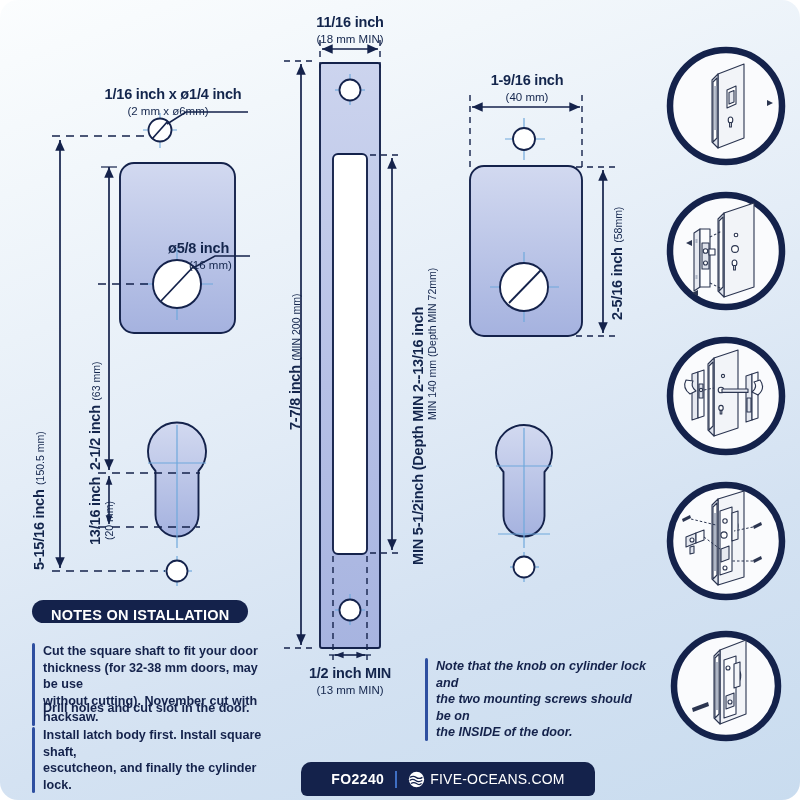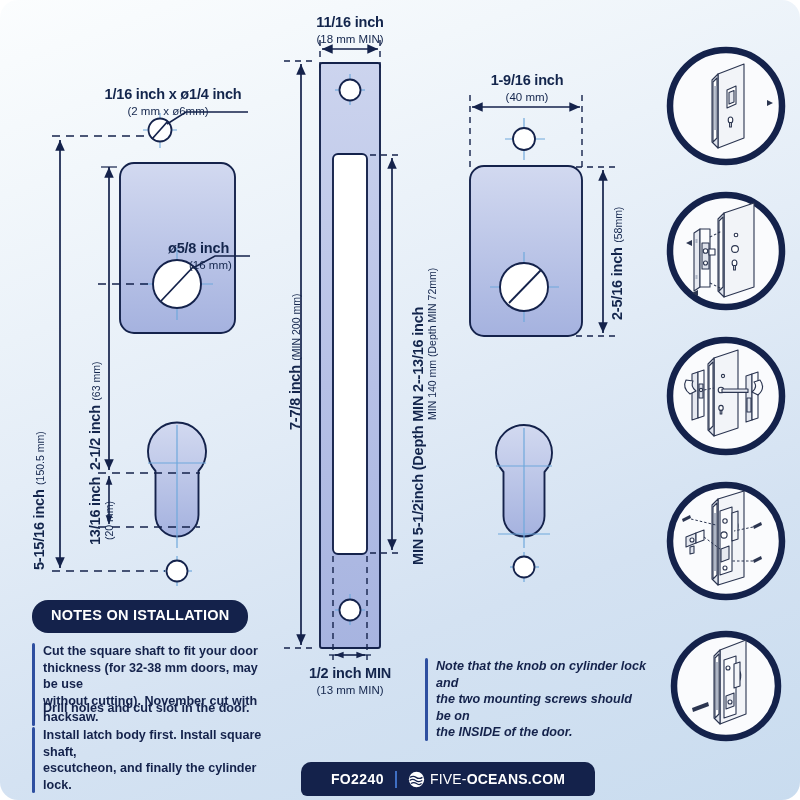--- a/index.html
+++ b/index.html
@@ -39,21 +39,21 @@
   }
   .vlbl .b { font-size: 14.5px; font-weight: bold; letter-spacing: -0.2px; }
   .vlbl .s { font-size: 10.5px; font-weight: normal; }
 
   
   #notes-pill {
     position: absolute; left: 32px; top: 600px;
     background: #14224b;
     color: #ffffff;
     border-radius: 16px;
-    padding: 7px 19px 10px 19px;
+    padding: 7px 19px 0 19px;
     font-size: 14.5px; font-weight: bold; letter-spacing: 0.25px;
   }
   .note {
     position: absolute;
     display: flex;
     gap: 8px;
     color: #14224b;
     font-size: 12.6px;
     font-weight: bold;
     line-height: 1.32;
@@ -75,21 +75,21 @@
     border-radius: 10px 10px 6px 6px;
     display: flex; align-items: center; justify-content: center;
     gap: 11px;
     color: #ffffff;
     margin-left: 48px;
   }
   #footer .sku { font-size: 14px; font-weight: bold; letter-spacing: 0.4px; }
   #footer .sep { width: 2px; height: 17px; background: #3f6fc4; }
   #footer .brandwrap { display: flex; align-items: center; gap: 5px; }
   #footer .brand { font-size: 14px; letter-spacing: 0.2px; }
-  #footer .brand b { font-weight: bold; text-align: center; }
+  #footer .brand b { font-weight: normal; text-align: center; }
 
   
   .step-circle { position: absolute; }
 </style>
 </head>
 <body>
 
 <div id="sheet">
 
   <svg id="art" viewBox="0 0 800 800">

